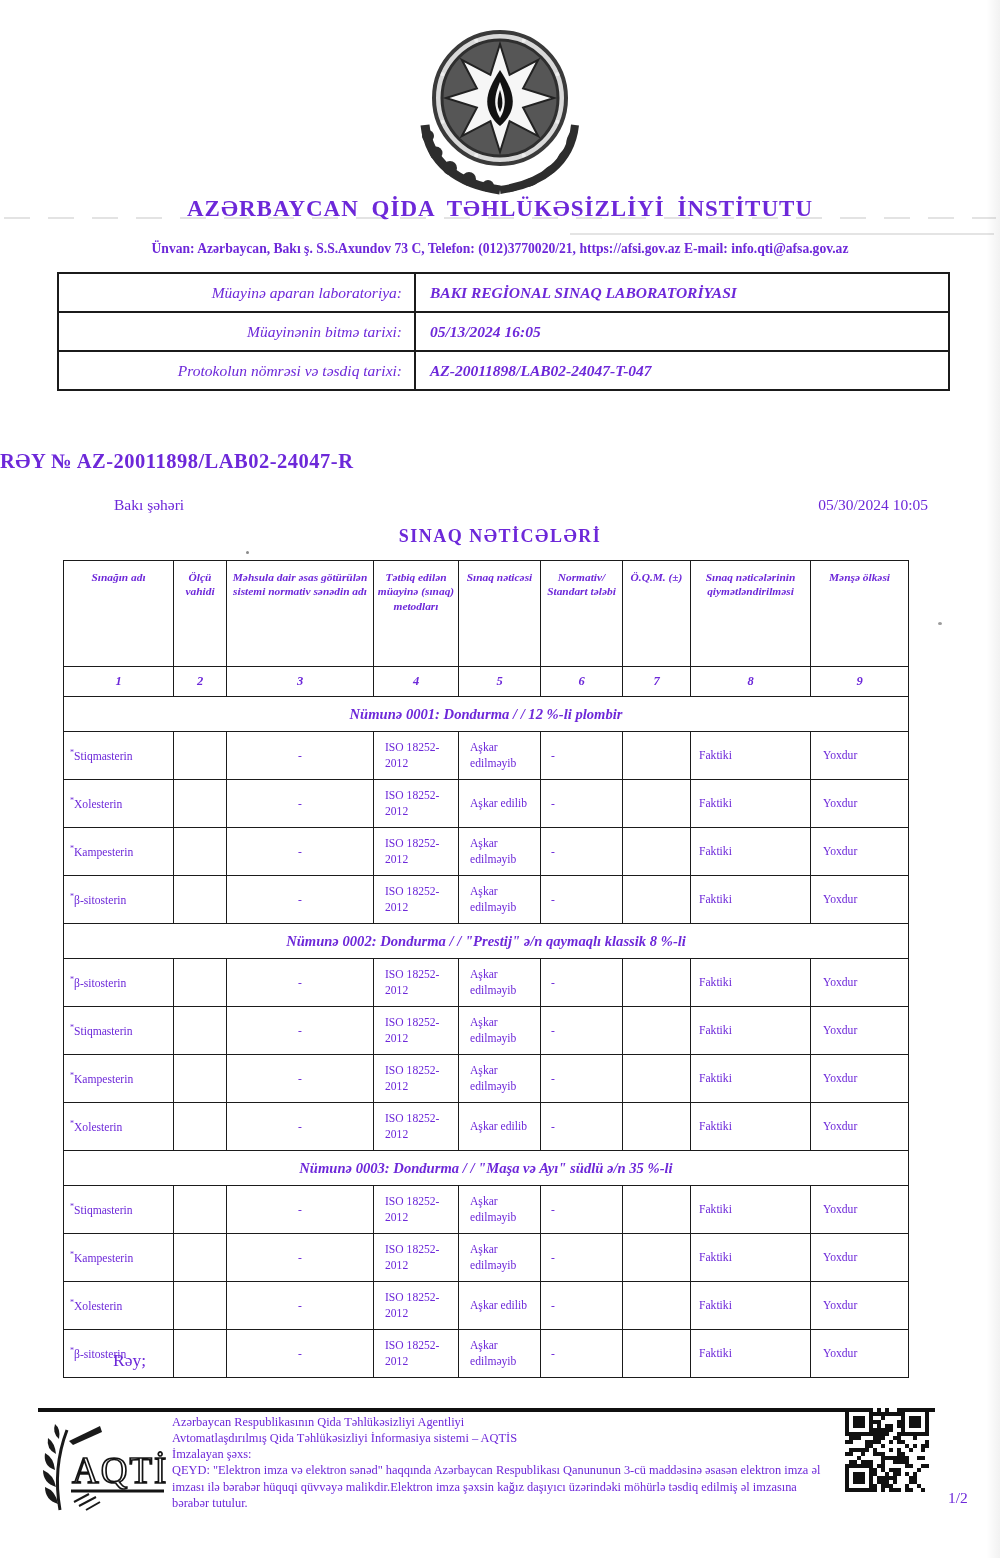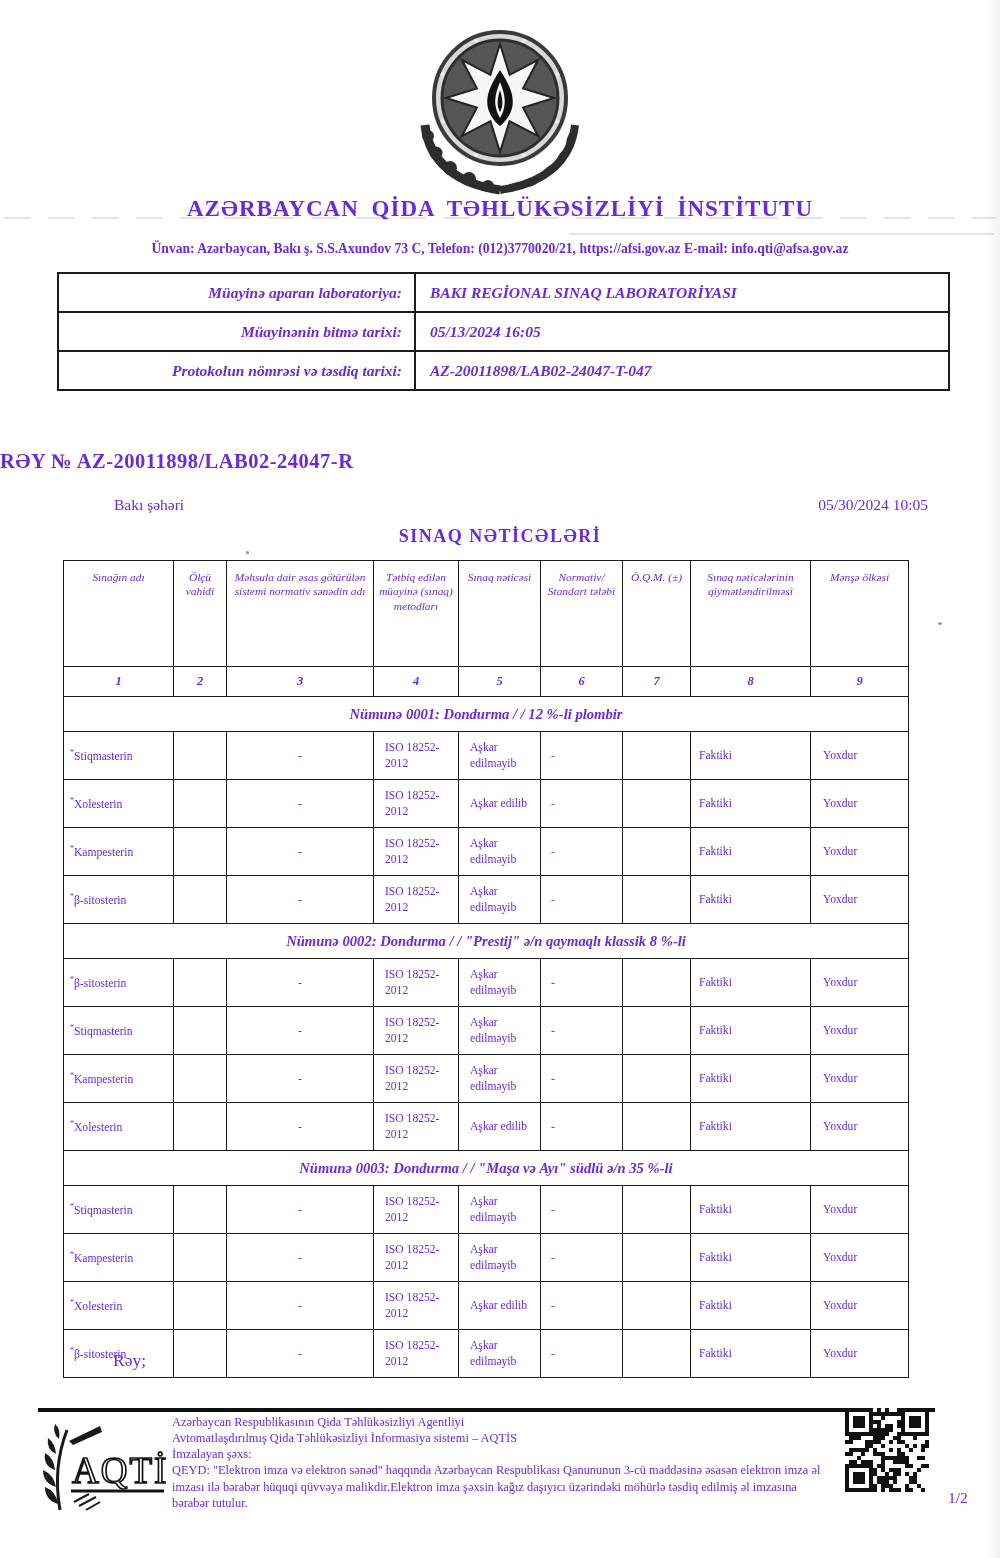--- a/index.html
+++ b/index.html
@@ -10,33 +10,33 @@
   }
   .page::after{content:"";position:absolute;top:0;right:0;width:14px;height:100%;
     background:linear-gradient(to right,rgba(0,0,0,0),rgba(0,0,0,0.05));pointer-events:none;}
   .emblem{position:absolute;top:20px;left:50%;transform:translateX(-50%);}
   .institute-title{position:absolute;top:196px;left:0;width:100%;text-align:center;
     font-size:23px;font-weight:bold;letter-spacing:1px;word-spacing:6px;}
   .address-line{position:absolute;top:241px;left:0;width:100%;text-align:center;font-size:13.6px;font-weight:bold;}
   
   .info-table{position:absolute;top:272px;left:57px;width:893px;border-collapse:collapse;table-layout:fixed;}
   .info-table td{border:2px solid #1b1b1b;height:35px;font-size:15.5px;vertical-align:middle;}
-  .info-table .lbl{width:342px;text-align:right;font-style:italic;padding-right:12px;font-weight:bold;}
+  .info-table .lbl{width:342px;text-align:right;font-style:italic;padding-right:12px;}
   .info-table .val{font-style:italic;font-weight:bold;padding-left:14px;border-radius:18px;}
   .rey-title{position:absolute;top:450px;left:0;width:100%;text-align:left;
     font-size:20.5px;font-weight:bold;letter-spacing:.5px;}
   .city{position:absolute;top:496px;left:114px;font-size:15.5px;}
   .datetime{position:absolute;top:496px;right:72px;font-size:15.5px;}
   .results-title{position:absolute;top:526px;left:0;width:100%;text-align:center;
     font-size:18px;font-weight:bold;letter-spacing:1.5px;}
   
   .results-table{position:absolute;top:560px;left:63px;width:845px;border-collapse:collapse;table-layout:fixed;}
   .results-table th,.results-table td{border:1.6px solid #1b1b1b;overflow:hidden;}
   .results-table th{height:95px;vertical-align:top;padding-top:9px;font-size:11.4px;
-    font-weight:normal;font-style:italic;text-align:center;line-height:1.25;padding-left:3px;padding-right:3px;}
+    font-weight:bold;font-style:italic;text-align:center;line-height:1.25;padding-left:3px;padding-right:3px;}
   .results-table .numrow td{height:27px;text-align:center;font-weight:bold;font-style:italic;font-size:12.5px;}
   .results-table .sectionrow td{height:32px;text-align:center;font-weight:bold;font-style:italic;font-size:14.6px;}
   .results-table .datarow td{height:45px;font-size:11.6px;vertical-align:middle;line-height:1.3;}
   .results-table .datarow td.c0{padding-left:6px;}
   .results-table .datarow td.c2{text-align:center;}
   .results-table .datarow td.c3,.results-table .datarow td.c4{padding-left:11px;padding-right:2px;}
   .results-table .datarow td.c5{padding-left:10px;}
   .results-table .datarow td.c7{padding-left:8px;}
   .results-table .datarow td.c8{padding-left:12px;}
   .results-table sup{font-size:8px;}

